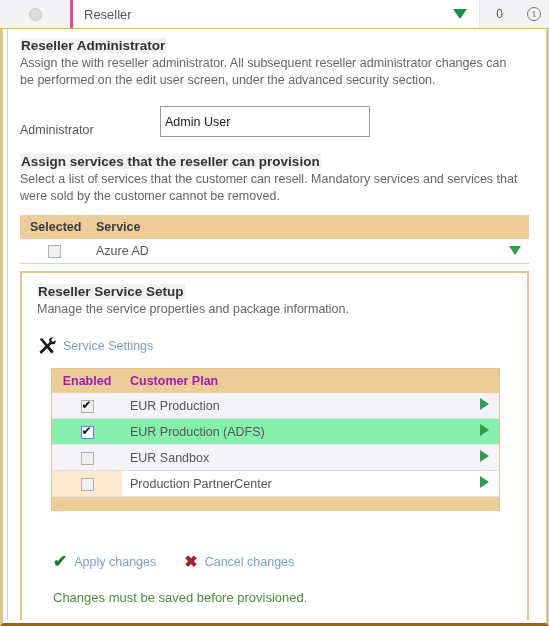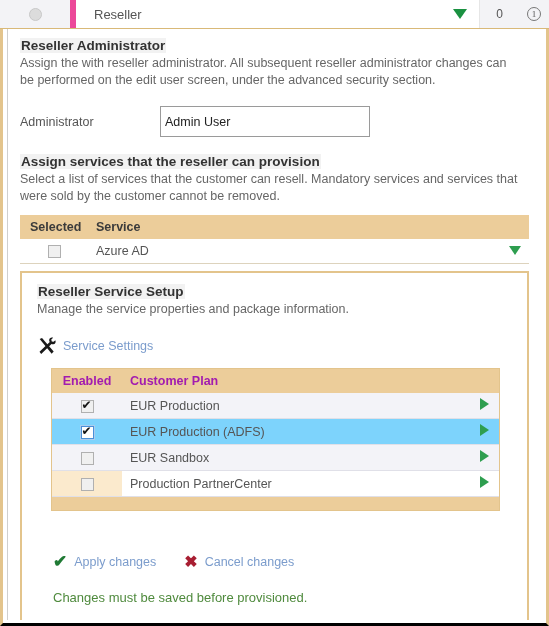--- a/index.html
+++ b/index.html
@@ -34,22 +34,22 @@
     width: 13px; height: 13px;
     border-radius: 50%;
     background: #dcdcdc;
     border: 1px solid #c8c8c8;
   }
   .topbar-title-wrap {
     flex: 1;
     background: #ffffff;
     display: flex;
     align-items: center;
-    padding-left: 18px;
-    border-left: 6px solid #ec4899;
+    padding-left: 11px;
+    border-left: 3px solid #ec4899;
   }
   .topbar-title {
     font-size: 13px;
     color: #555;
   }
   .topbar-caret {
     width: 38px;
     background: #ffffff;
     display: flex;
     align-items: center;
@@ -89,21 +89,21 @@
     font-family: "Liberation Serif", serif;
   }
 
   
   .page {
     position: relative;
     height: 597px;
     background: #ffffff;
     border-left: 3px solid #e3c48c;
     border-right: 3px solid #e3c48c;
-    border-bottom: 3px solid #000000;
+    border-bottom: 3px solid #a16207;
     padding-left: 20px;
   }
   .page-inner {
     position: absolute;
     top: 0; left: 4px; right: 3px; bottom: 3px;
     border-left: 1px solid #cfcfcf;
     background: #ffffff;
     padding: 9px 14px 0 12px;
     overflow: hidden;
   }
@@ -122,21 +122,21 @@
     font-size: 12.5px;
     color: #666;
     line-height: 17px;
     margin: 0;
     max-width: 500px;
   }
 
   
   .field-row {
     display: flex;
-    align-items: center;
+    align-items: flex-end;
     margin-top: 17px;
     margin-bottom: 17px;
   }
   .field-label {
     width: 140px;
     font-size: 12.5px;
     color: #555;
   }
   .field-input {
     width: 210px;
@@ -269,21 +269,21 @@
   .plan-table td {
     padding: 5px 8px;
     font-size: 12.5px;
     color: #555;
     border-bottom: 1px solid #e0e0e8;
   }
   .plan-table td.c-en { text-align: center; width: 70px; }
   .plan-table td.c-arw { text-align: right; width: 30px; padding-right: 10px; }
 
   tr.row-odd td  { background: #f3f3f8; }
-  tr.row-even td { background: #7dd3fc; }
+  tr.row-even td { background: #86efac; }
   
   tr.row-partial td { background: #ffffff; }
   tr.row-partial td.c-en { background: #fbeacd; }
 
   .plan-footer {
     height: 13px;
     background: #eccd9a;
   }
 
   

